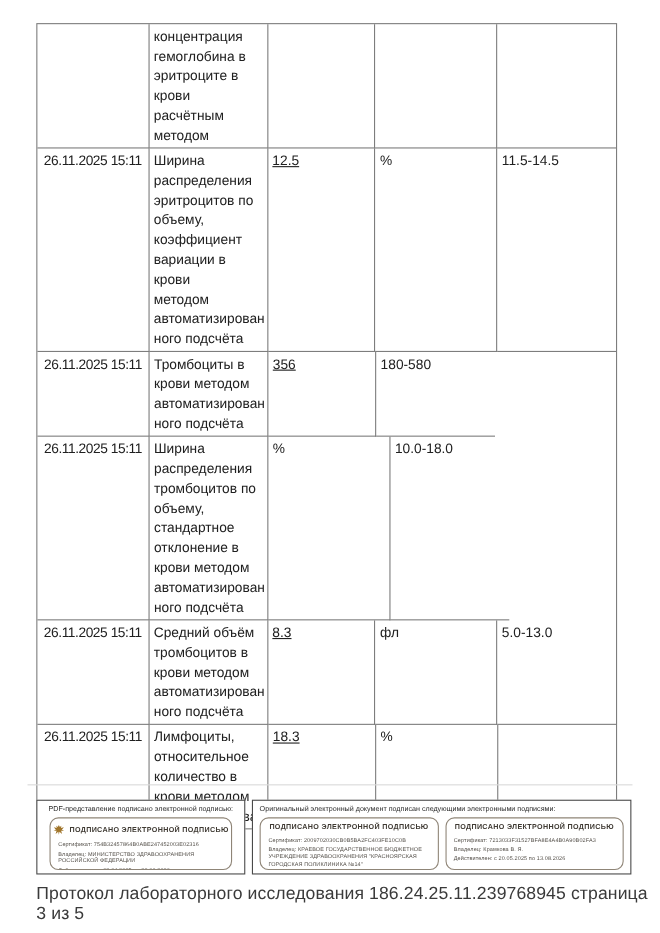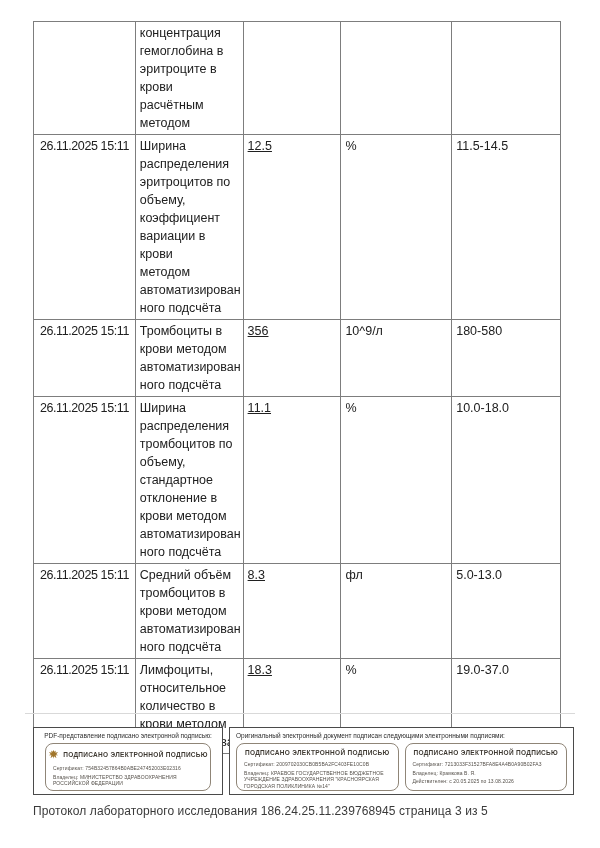--- a/index.html
+++ b/index.html
@@ -71,21 +71,21 @@
   }
   .stamp-line {
     font-size:5px; line-height:6.5px; color:#55504a;
     margin-top:2px; letter-spacing:0.1px;
   }
   .eagle { width:11px; height:11px; flex:0 0 auto; }
 
   
   .page-footer {
     position:absolute; left:33px; top:804px;
-    font-size:12px; color:#3a3a3a; letter-spacing:0.1px;
+    font-size:16px; color:#3a3a3a; letter-spacing:0.1px;
   }
 </style>
 </head>
 <body>
 
 <div class="page">
 
   <div class="doc-table">
       <div class="t-row">
         <div class="t-cell c-date"></div>
@@ -113,35 +113,33 @@
         <div class="t-cell c-unit">%</div>
         <div class="t-cell c-range">11.5-14.5</div>
       </div>
       <div class="t-row">
         <div class="t-cell c-date">26.11.2025 15:11</div>
         <div class="t-cell c-name">Тромбоциты в
 крови методом
 автоматизирован
 ного подсчёта</div>
         <div class="t-cell c-value">356</div>
-        <div class="t-cell c-unit">10^9/л</div>
         <div class="t-cell c-range">180-580</div>
       </div>
       <div class="t-row">
         <div class="t-cell c-date">26.11.2025 15:11</div>
         <div class="t-cell c-name">Ширина
 распределения
 тромбоцитов по
 объему,
 стандартное
 отклонение в
 крови методом
 автоматизирован
 ного подсчёта</div>
-        <div class="t-cell c-value">11.1</div>
         <div class="t-cell c-unit">%</div>
         <div class="t-cell c-range">10.0-18.0</div>
       </div>
       <div class="t-row">
         <div class="t-cell c-date">26.11.2025 15:11</div>
         <div class="t-cell c-name">Средний объём
 тромбоцитов в
 крови методом
 автоматизирован
 ного подсчёта</div>
@@ -151,21 +149,20 @@
       </div>
       <div class="t-row">
         <div class="t-cell c-date">26.11.2025 15:11</div>
         <div class="t-cell c-name">Лимфоциты,
 относительное
 количество в
 крови методом
 автоматизирован</div>
         <div class="t-cell c-value">18.3</div>
         <div class="t-cell c-unit">%</div>
-        <div class="t-cell c-range">19.0-37.0</div>
       </div>
     </div>
   <div class="table-shadow-line"></div>
 
   <div class="sig-box sig-box-left">
     <div class="sig-title sig-title-center">PDF-представление подписано электронной подписью:</div>
     <div class="stamp stamp-left">
       <div class="stamp-header">
         <svg class="eagle" viewBox="0 0 24 24">
           <path d="M12 2 L14 6 L17 3.5 L16.2 8 L22 6.5 L18 11.5 L22.5 13.5 L16.5 13.8 L18.5 20 L13.2 15.8 L12 21.5 L10.8 15.8 L5.5 20 L7.5 13.8 L1.5 13.5 L6 11.5 L2 6.5 L7.8 8 L7 3.5 L10 6 Z" fill="#a1762c"></path>

